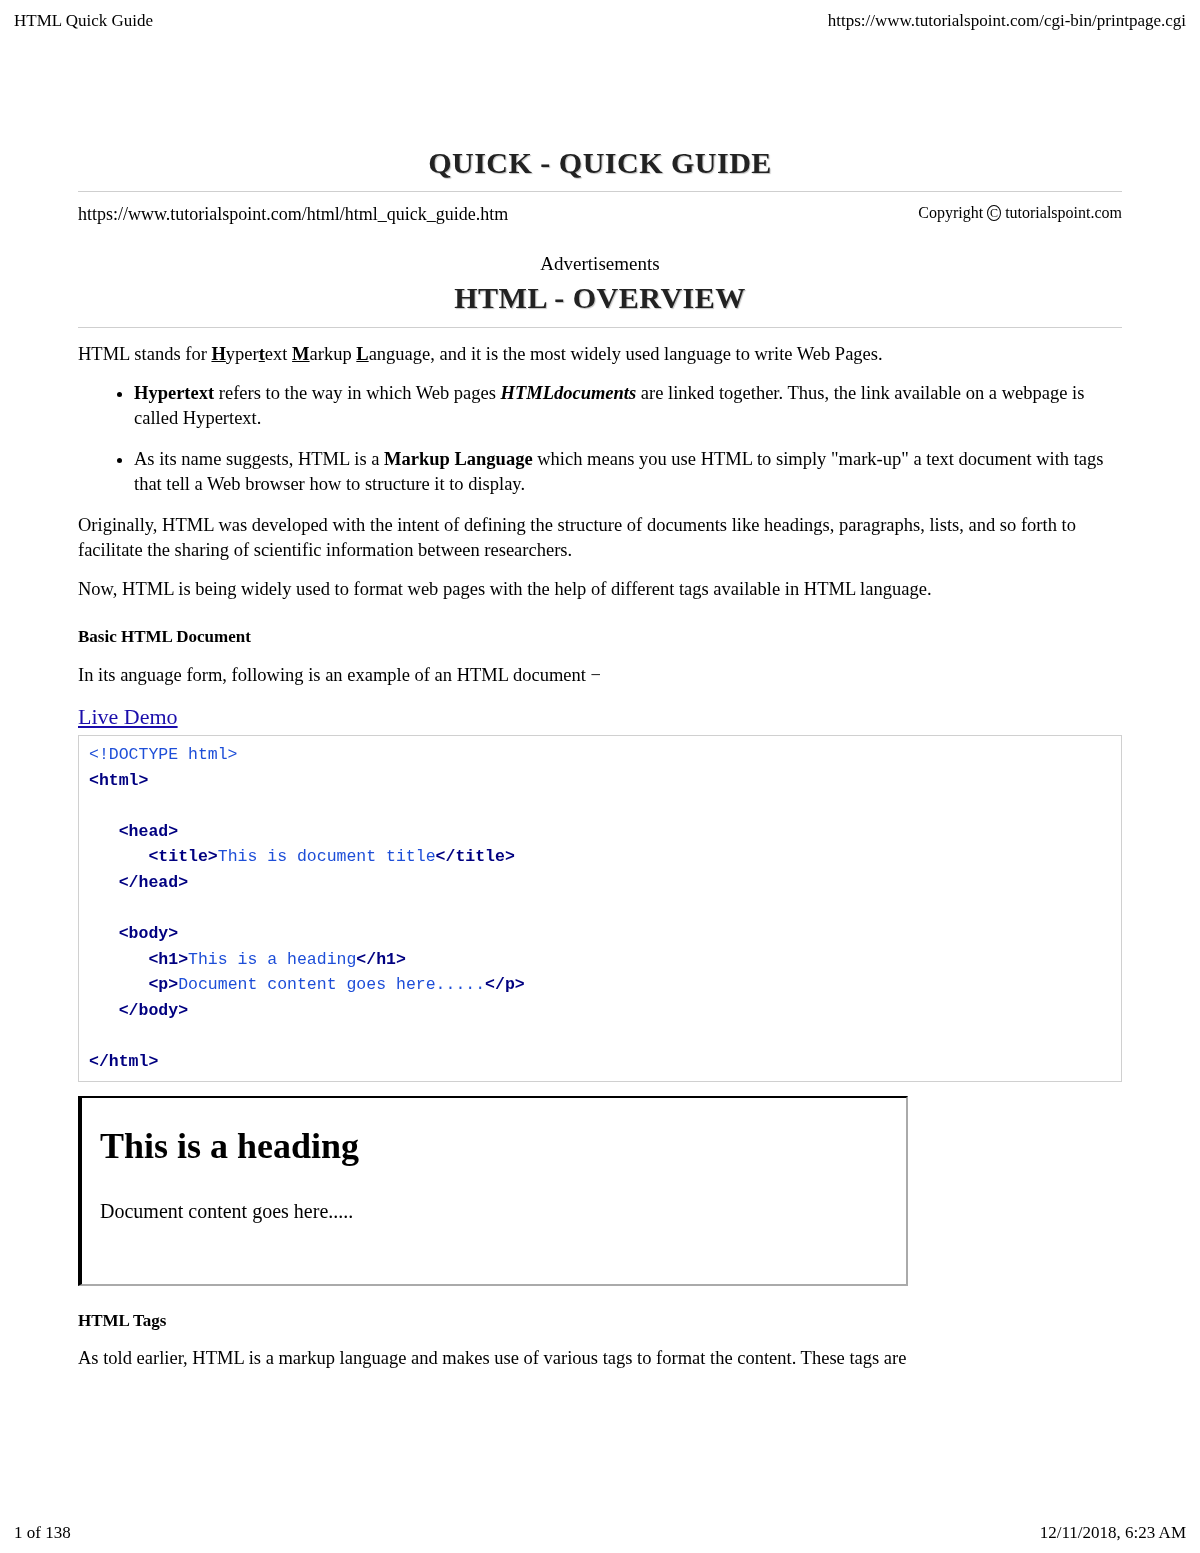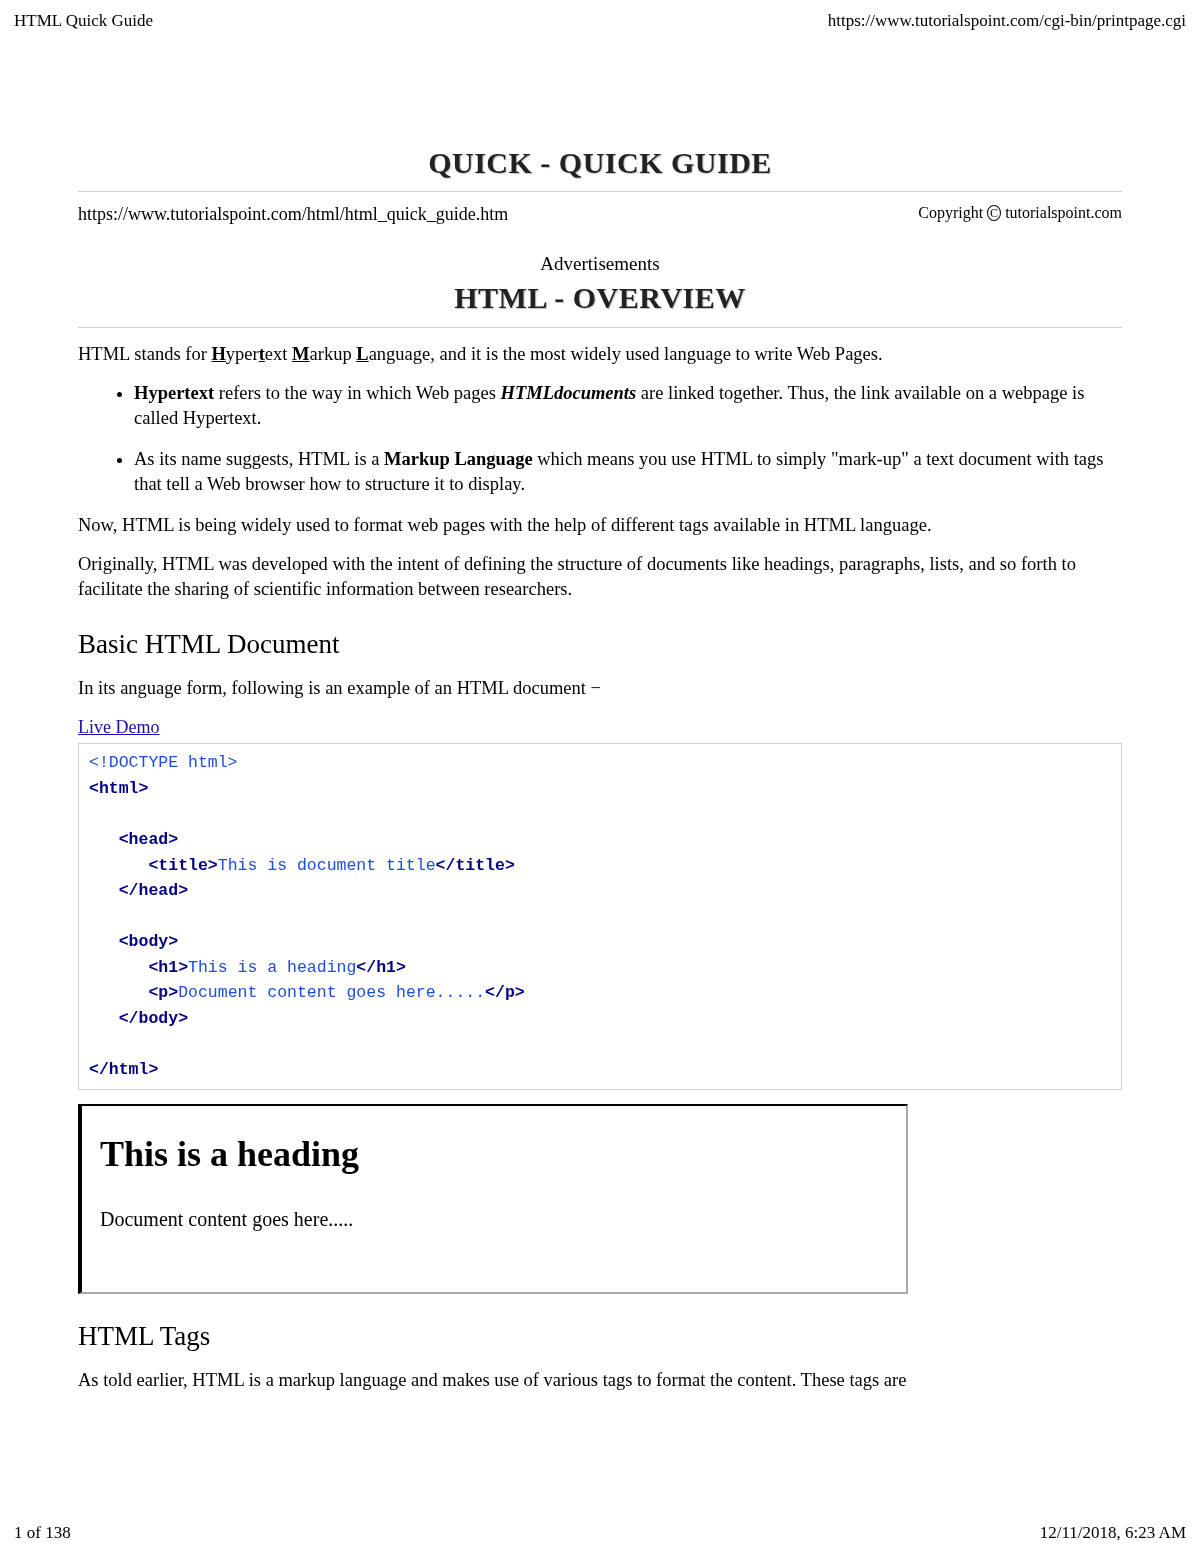--- a/index.html
+++ b/index.html
@@ -76,28 +76,28 @@
   ul.bullets {
     margin: 8px 0 14px 0;
     padding-left: 56px;
   }
   ul.bullets li {
     margin: 10px 0 16px 0;
     font-size: 18.5px;
     list-style-type: disc;
   }
   h2.subhead {
-    font-size: 27px;
-    font-weight: normal;
+    font-size: 17px;
+    font-weight: bold;
     margin: 24px 0 10px 0;
   }
   a.livedemo {
     color: #1a0dab;
     text-decoration: underline;
-    font-size: 18px;
+    font-size: 22px;
   }
   pre.codeblock {
     border: 1px solid #d0d0d0;
     padding: 6px 10px;
     margin: 4px 0 14px 0;
     font-family: "Courier New", monospace;
     font-size: 16.5px;
     line-height: 1.55;
     white-space: pre;
     overflow: hidden;
@@ -169,22 +169,22 @@
 
     <ul class="bullets">
       <li>
         <span class="bold">Hypertext</span><span> refers to the way in which Web pages </span><span class="italbold">HTMLdocuments</span><span> are linked together. Thus, the link available on a webpage is called Hypertext.</span>
       </li>
       <li>
         <span>As its name suggests, HTML is a </span><span class="bold">Markup Language</span><span> which means you use HTML to simply "mark-up" a text document with tags that tell a Web browser how to structure it to display.</span>
       </li>
     </ul>
 
+    <p class="para">Originally, HTML was developed with the intent of defining the structure of documents like headings, paragraphs, lists, and so forth to facilitate the sharing of scientific information between researchers.</p>
     <p class="para">Now, HTML is being widely used to format web pages with the help of different tags available in HTML language.</p>
-    <p class="para">Originally, HTML was developed with the intent of defining the structure of documents like headings, paragraphs, lists, and so forth to facilitate the sharing of scientific information between researchers.</p>
 
     <h2 class="subhead">Basic HTML Document</h2>
     <p class="para">In its anguage form, following is an example of an HTML document −</p>
 
     <a href="#" class="livedemo">Live Demo</a>
 
     <pre class="codeblock"><span class="plain">&lt;!DOCTYPE html&gt;</span>
 <span class="tag">&lt;html&gt;</span>
 
    <span class="tag">&lt;head&gt;</span>

